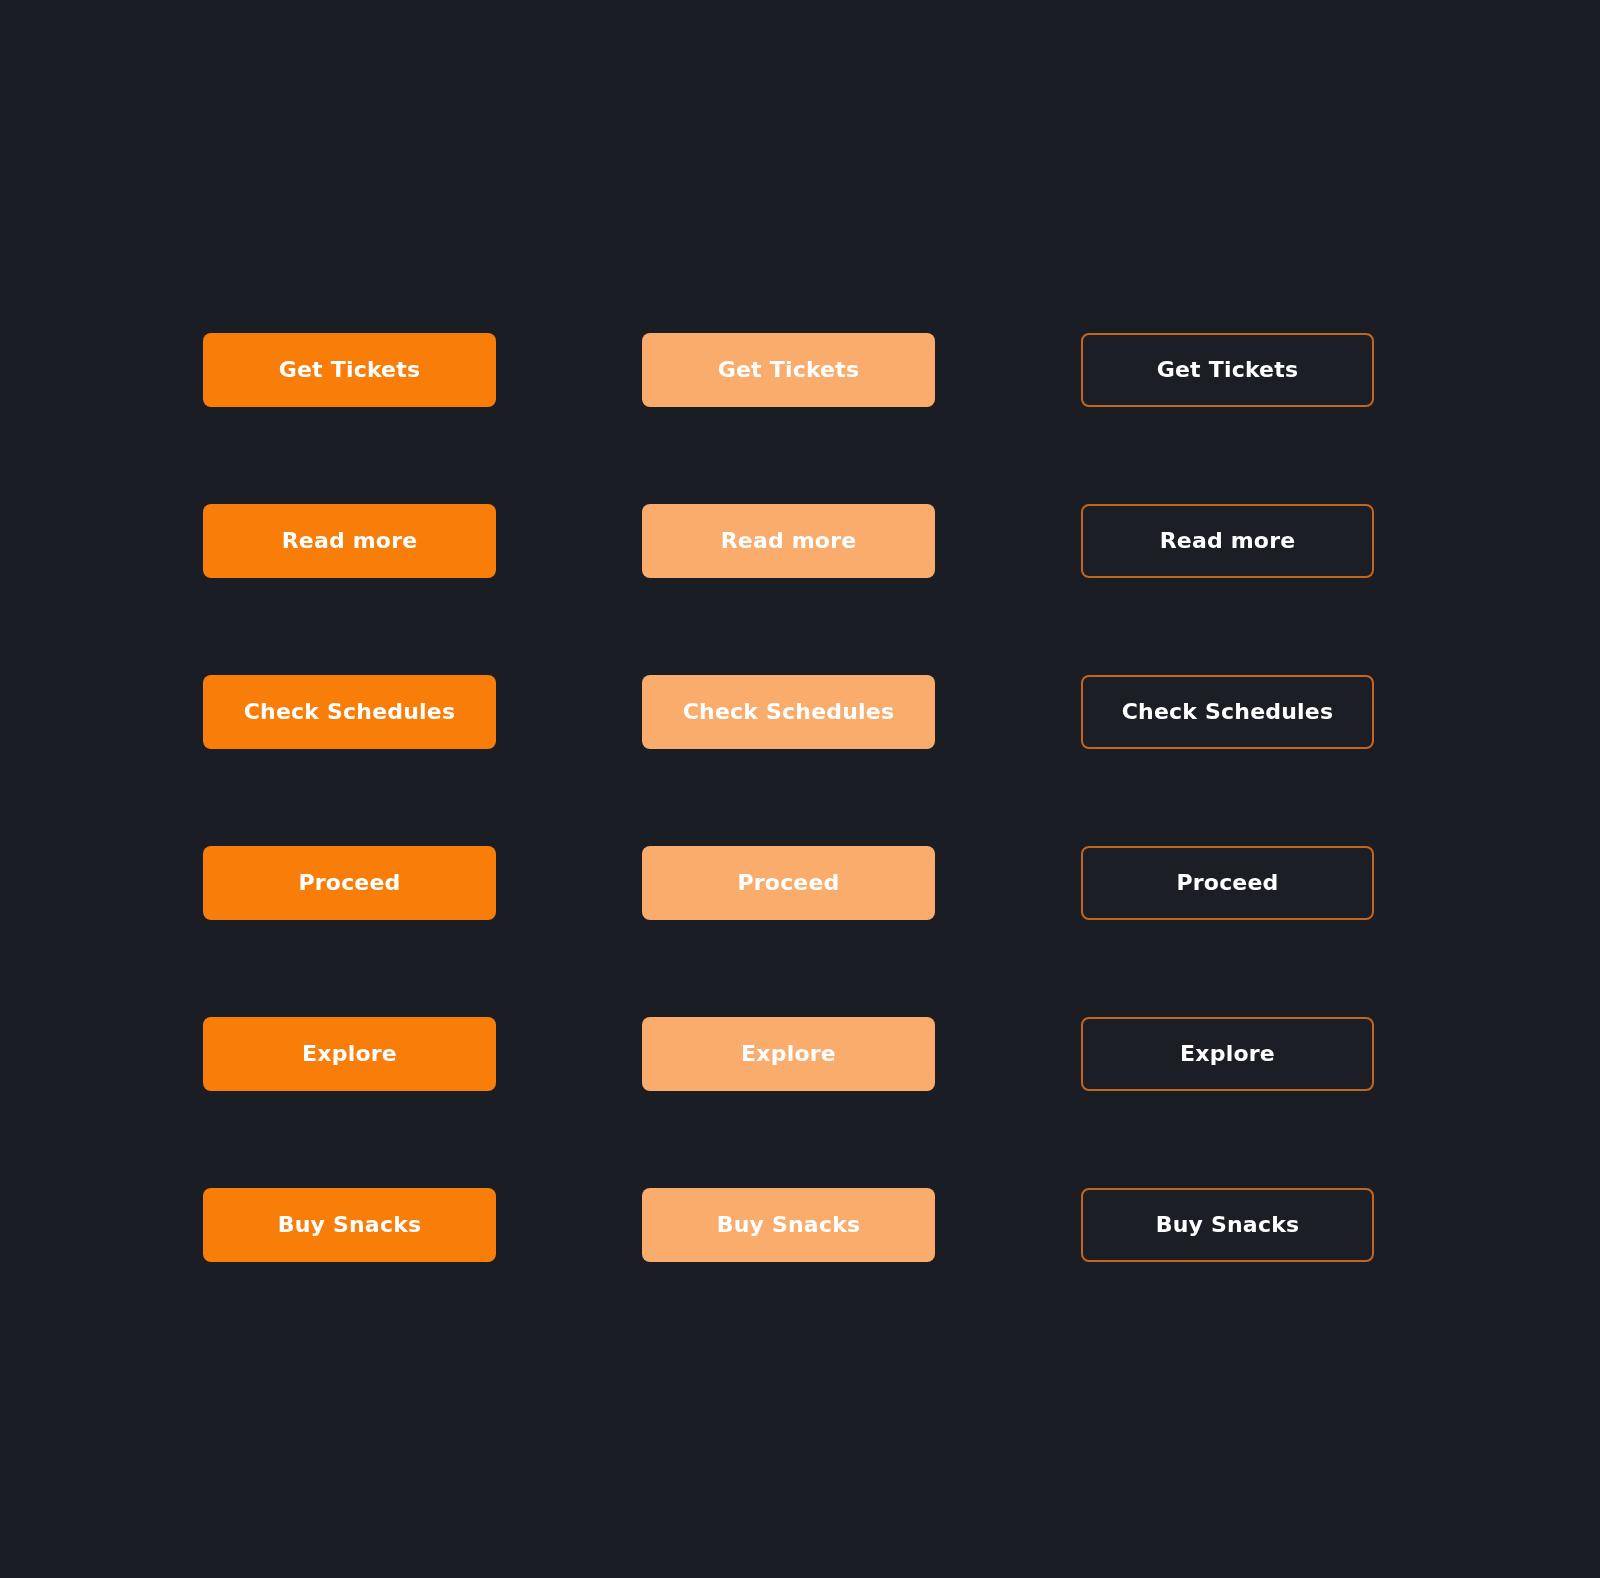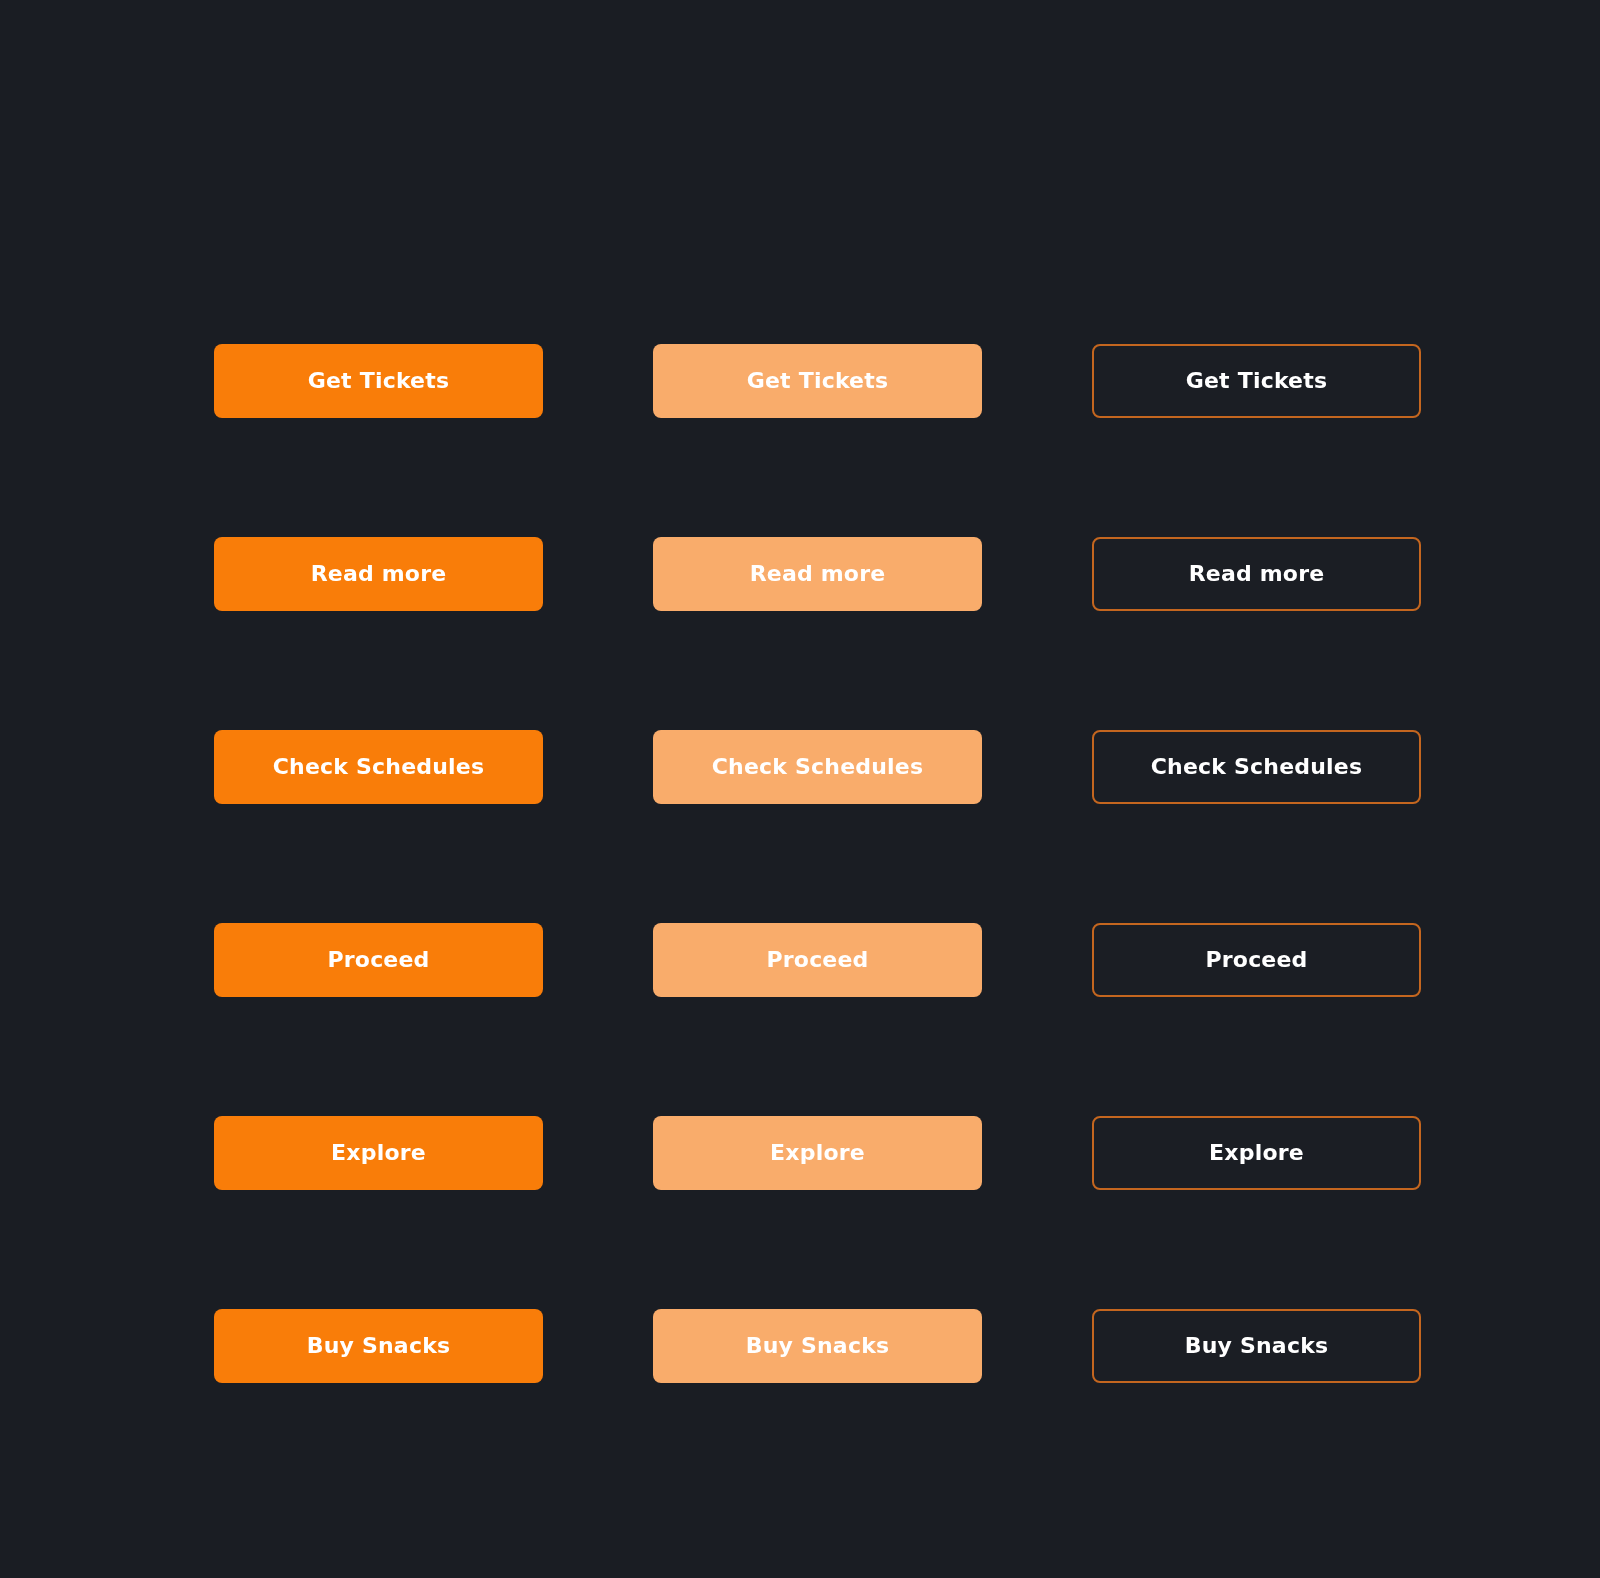--- a/index.html
+++ b/index.html
@@ -29,29 +29,29 @@
     width: 1170px;
     display: grid;
     grid-template-columns: 293px 293px 293px;
     grid-column-gap: 146px;
     grid-row-gap: 89px;
     justify-content: start;
   }
 
   .btn {
     box-sizing: border-box;
-    width: 329px;
+    width: 293px;
     height: 74px;
     border-radius: 8px;
     border: none;
     display: flex;
     align-items: center;
     justify-content: center;
     padding: 0 10px;
-    margin: 15px;
+    margin: 4px;
     font-family: "DejaVu Sans", "Liberation Sans", sans-serif;
     font-size: 22px;
     font-weight: bold;
     letter-spacing: 0.2px;
     line-height: 1;
     text-align: center;
     white-space: nowrap;
     -webkit-font-smoothing: antialiased;
   }
 

